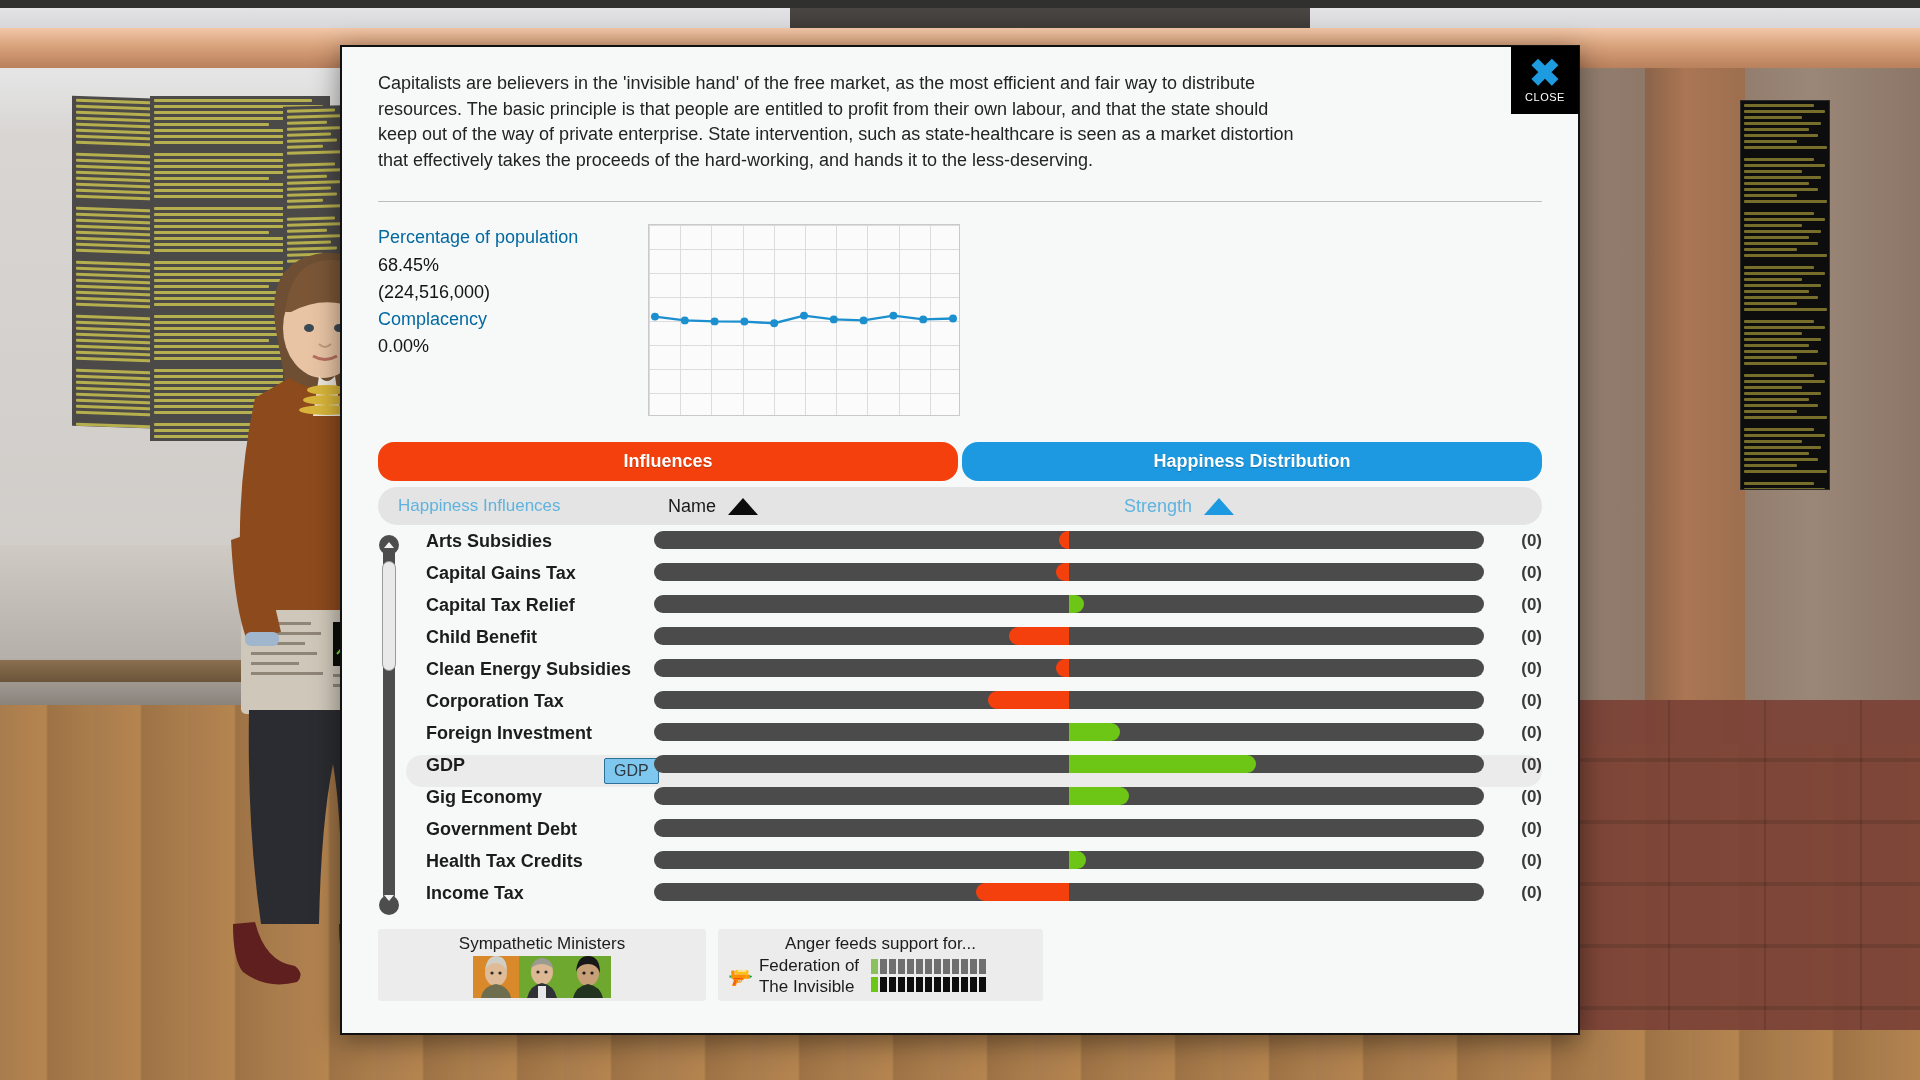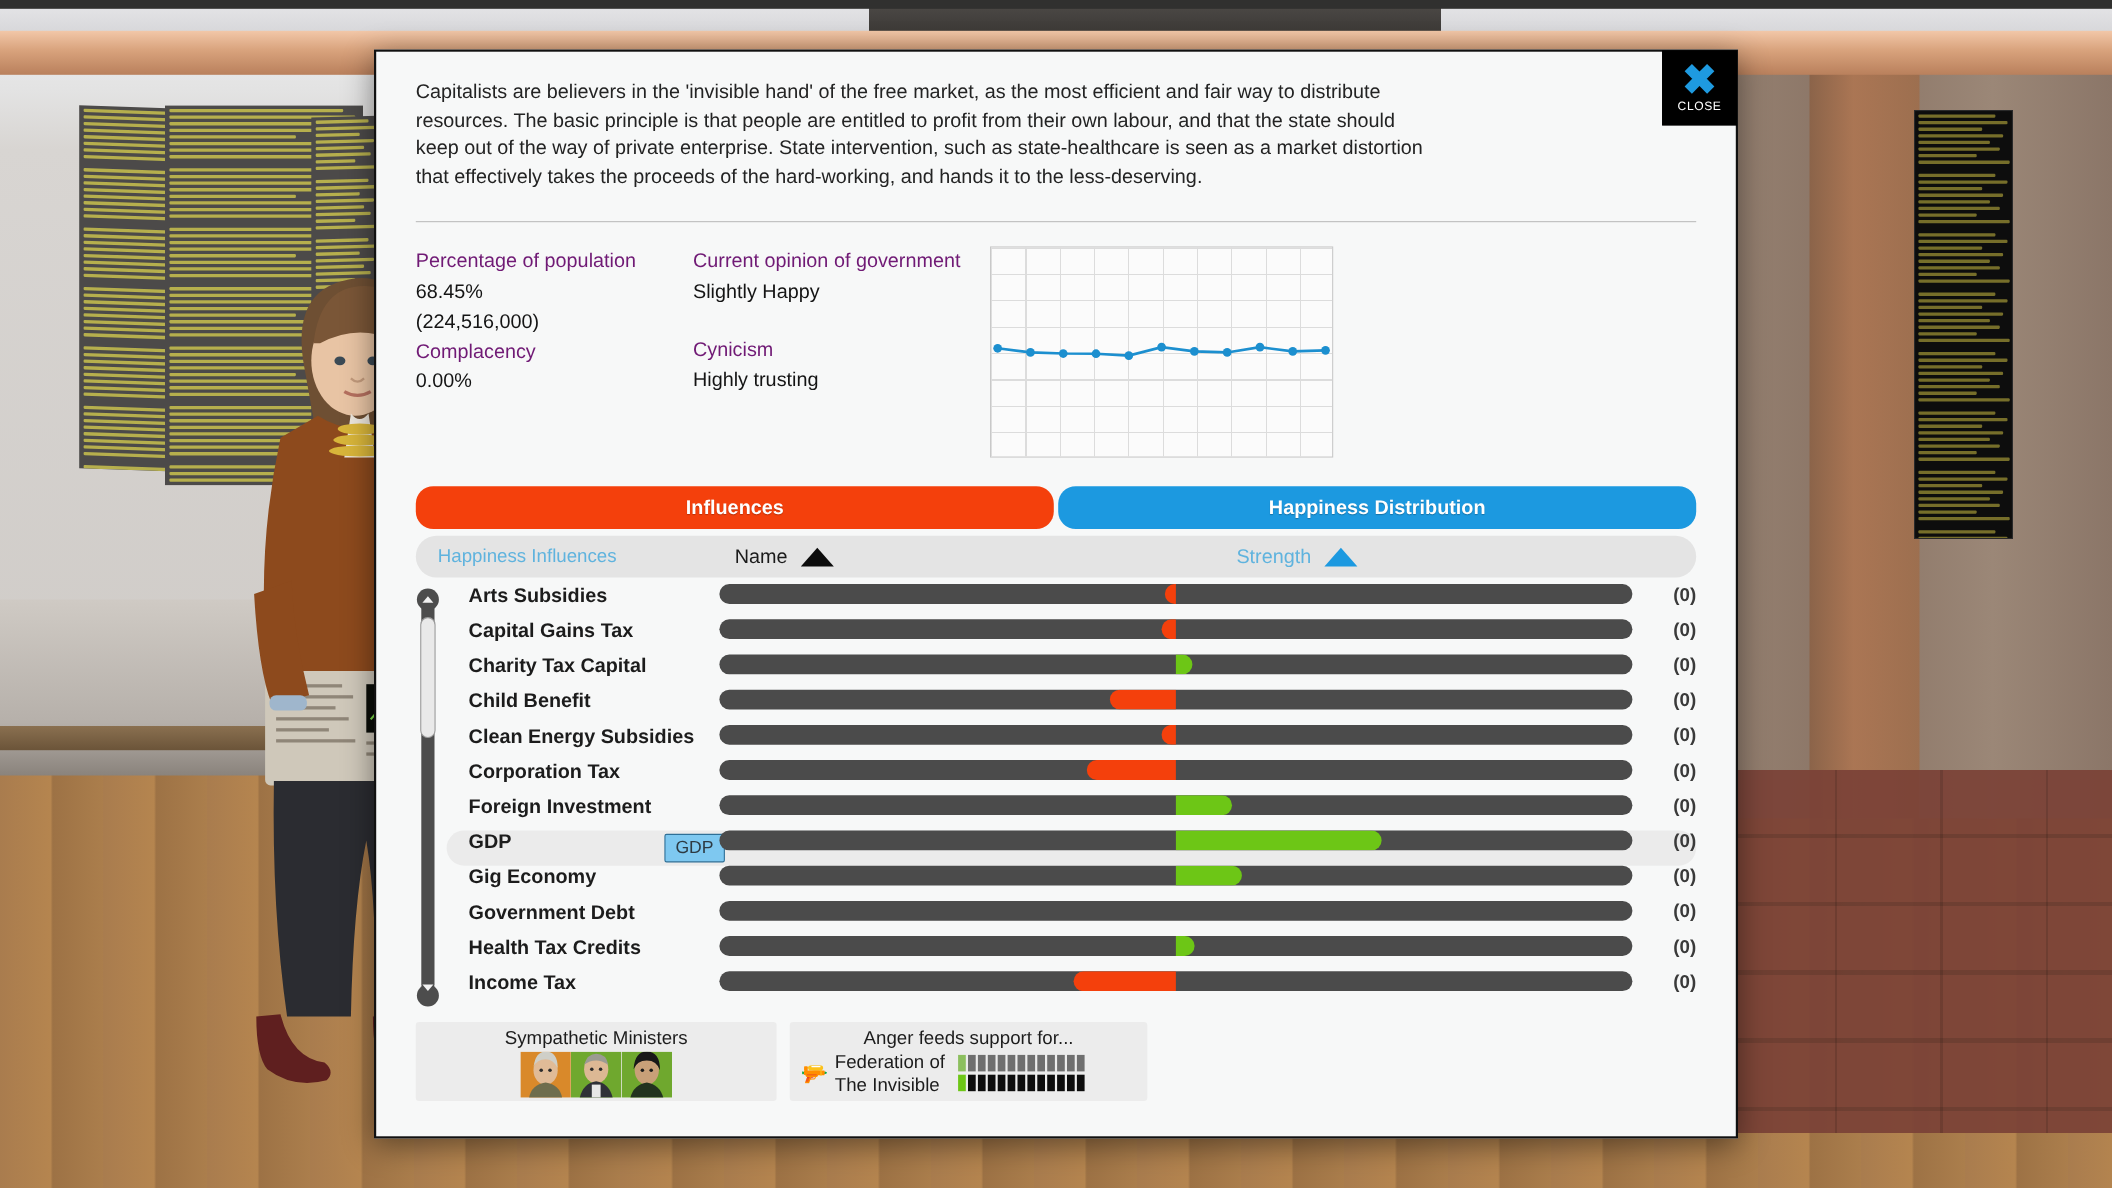--- a/index.html
+++ b/index.html
@@ -105,21 +105,21 @@
     margin-bottom: 16px;
   }
   p.desc {
     font-size: 18px; line-height: 1.42; color: #232323; max-width: 930px;
   }
   hr.rule { border:0; border-top:1px solid #bdbdbd; margin: 28px 0 0 0; }
 
   
   .stats-area { display:flex; align-items:flex-start; margin-top: 22px; }
   .stat-col { width: 252px; }
-  .stat-label { color:#701a75; font-size:18px; line-height: 1.52;}
+  .stat-label { color:#0369a1; font-size:18px; line-height: 1.52;}
   .stat-value { color:#141414; font-size:18px; font-weight:normal; line-height: 1.5;}
   .btn-col { width: 150px; display:flex; flex-direction:column; gap:7px; margin-left: 12px;}
   .pill {
     border-radius: 18px; text-align:center; padding: 6px 0; color:#fff;
     font-size:18px; font-weight:bold; cursor:pointer;
     text-shadow: 0 1px 1px rgba(0,0,0,.25);
   }
   .pill.orange { background:#f4400c; }
   .pill.blue   { background:#1c99e0; }
   .graph-box {
@@ -543,27 +543,20 @@
     <hr class="rule">
 
     <div class="stats-area">
       <div class="stat-col">
         <div class="stat-label">Percentage of population</div>
         <div class="stat-value">68.45%</div>
         <div class="stat-value">(224,516,000)</div>
         <div class="stat-label">Complacency</div>
         <div class="stat-value">0.00%</div>
       </div>
-      <div class="stat-col">
-        <div class="stat-label">Current opinion of government</div>
-        <div class="stat-value">Slightly Happy</div>
-        <div style="height:26px"></div>
-        <div class="stat-label">Cynicism</div>
-        <div class="stat-value">Highly trusting</div>
-      </div>
 
 
       <div class="graph-box">
         <div class="graph-grid"></div>
         <svg class="graph-svg" id="chart-svg" viewBox="0 0 312 192" preserveAspectRatio="none">
             <polyline points="6.0,92.2 36.0,96.0 66.0,97.0 96.0,97.2 126.0,98.9 156.0,91.2 186.0,95.0 216.0,96.0 246.0,91.2 276.0,95.0 306.0,94.1" fill="none" stroke="#1c8fcf" stroke-width="2.4"></polyline>
             <circle cx="6.0" cy="92.2" r="4" fill="#1c8fcf"></circle>
             <circle cx="36.0" cy="96.0" r="4" fill="#1c8fcf"></circle>
             <circle cx="66.0" cy="97.0" r="4" fill="#1c8fcf"></circle>
             <circle cx="96.0" cy="97.2" r="4" fill="#1c8fcf"></circle>
@@ -619,21 +612,21 @@
           <div class="row">
             <div class="row-name">Capital Gains Tax</div>
             <div class="bar-cell">
               <div class="bar-track">
                 <div class="bar-fill" style="right: 50%; width: 1.6%; background: rgb(244, 64, 12); border-radius: 9px 0px 0px 9px;"></div>
               </div>
             </div>
             <div class="row-count">(0)</div>
           </div>
           <div class="row">
-            <div class="row-name">Charity Tax Capital</div>
+            <div class="row-name">Capital Tax Relief</div>
             <div class="bar-cell">
               <div class="bar-track">
                 <div class="bar-fill" style="left: 50%; width: 1.8%; background: rgb(109, 198, 22); border-radius: 0px 9px 9px 0px;"></div>
               </div>
             </div>
             <div class="row-count">(0)</div>
           </div>
           <div class="row">
             <div class="row-name">Child Benefit</div>
             <div class="bar-cell">

